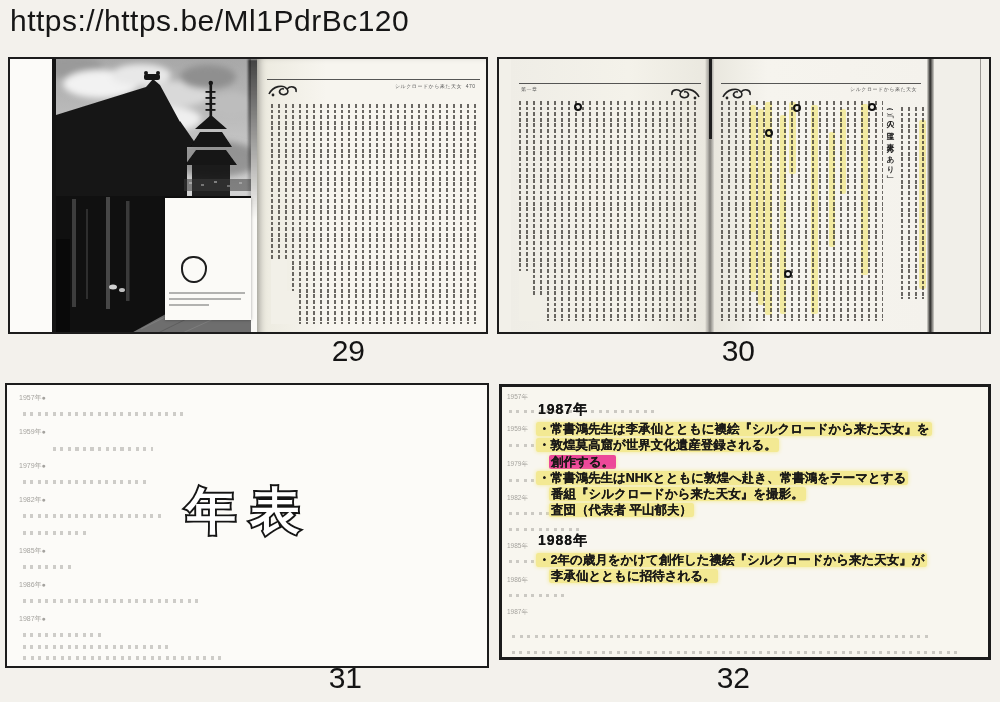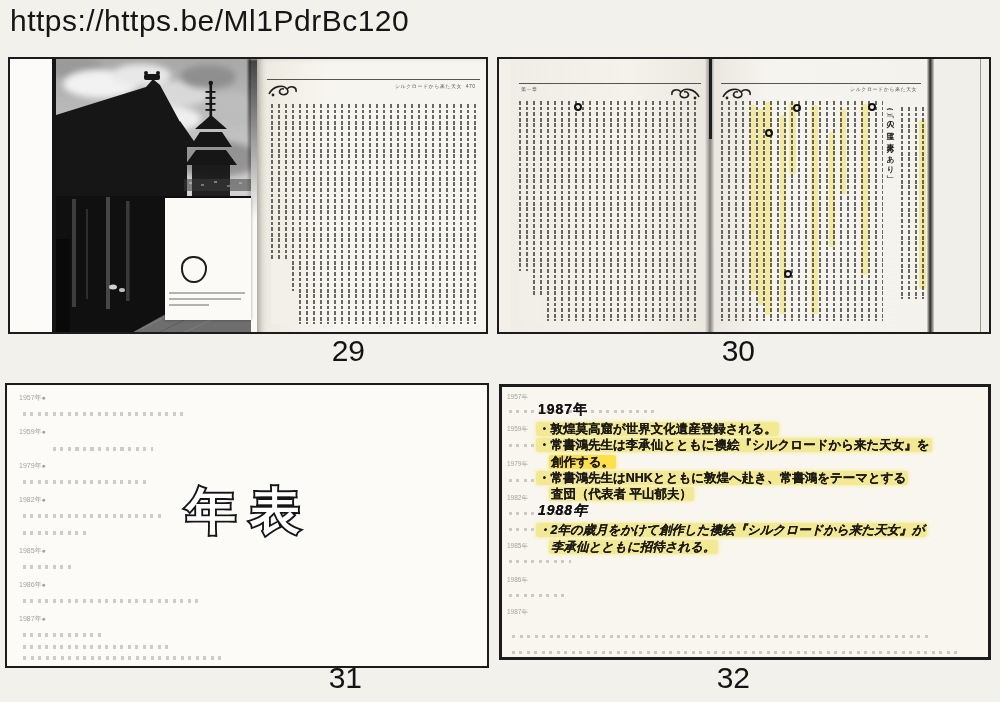--- a/index.html
+++ b/index.html
@@ -56,21 +56,21 @@
     font-size:7.5px;font-weight:bold;color:#222;letter-spacing:1.5px;line-height:11px;}
   .vhead .sec{font-size:6.5px;margin-bottom:3px;}
   
   .faint-year{position:absolute;font-size:7px;color:#8f8d88;opacity:.8;white-space:nowrap;}
   .faint-dots{position:absolute;height:3.6px;opacity:.42;
     background:repeating-linear-gradient(90deg,#8d8b86 0 3px,transparent 3px 7.5px);}
   
   .tl-wrap{position:absolute;left:34px;top:14px;right:5px;}
   .tl-year{font-size:14px;font-weight:bold;color:#141414;margin:0 0 2px 2px;letter-spacing:1px;
     text-shadow:0 0 .5px #141414;}
-  .tl-block + .tl-block{font-style:italic;}
+  .tl-block + .tl-block{margin-top:13px;}
   .tl-line{font-size:12.5px;font-weight:bold;line-height:16.3px;color:#1b1a18;white-space:nowrap;
     text-shadow:0 0 .6px #1b1a18;}
   .tl-line.ind{padding-left:13px;}
   .tl-hl{padding:0 2px;border-radius:2px;}
 </style>
 </head>
 <body>
 
 <div class="abs url">https://https.be/Ml1PdrBc120</div>
 
@@ -276,24 +276,25 @@
       <div class="faint-dots" style="left: 2px; top: 173px; width: 62px; height: 3.2px;"></div>
       <div class="faint-year" style="left: 0px; top: 189px; font-size: 6.5px;">1986年</div>
       <div class="faint-dots" style="left: 2px; top: 207px; width: 55px; height: 3.2px;"></div>
       <div class="faint-year" style="left: 0px; top: 221px; font-size: 6.5px;">1987年</div>
       <div class="faint-dots" style="left: 5px; top: 248px; width: 420px; height: 3.2px;"></div>
       <div class="faint-dots" style="left: 5px; top: 264px; width: 445px; height: 3.2px;"></div>
     </div>
   <div class="tl-wrap">
       <div class="tl-block">
         <div class="tl-year">1987年</div>
+        <div class="tl-line"><span class="tl-hl" style="background: rgb(243, 233, 147); box-shadow: rgb(243, 233, 147) 0px 0px 4px;">・常書鴻先生は李承仙とともに襖絵『シルクロードから来た天女』を</span></div>
         <div class="tl-line"><span class="tl-hl" style="background: rgb(243, 233, 147); box-shadow: rgb(243, 233, 147) 0px 0px 4px;">・敦煌莫高窟が世界文化遺産登録される。</span></div>
-        <div class="tl-line"><span class="tl-hl" style="background: rgb(243, 233, 147); box-shadow: rgb(243, 233, 147) 0px 0px 4px;">・常書鴻先生は李承仙とともに襖絵『シルクロードから来た天女』を</span></div>
-        <div class="tl-line ind"><span class="tl-hl" style="background: #fde047; box-shadow: rgb(243, 233, 147) 0px 0px 4px;">創作する。</span></div>
+        <div class="tl-line ind"><span class="tl-hl" style="background: #ec4899; box-shadow: rgb(243, 233, 147) 0px 0px 4px;">創作する。</span></div>
         <div class="tl-line"><span class="tl-hl" style="background: rgb(243, 233, 147); box-shadow: rgb(243, 233, 147) 0px 0px 4px;">・常書鴻先生はNHKとともに敦煌へ赴き、常書鴻をテーマとする</span></div>
+        <div class="tl-line ind"><span class="tl-hl" style="background: rgb(243, 233, 147); box-shadow: rgb(243, 233, 147) 0px 0px 4px;">番組『シルクロードから来た天女』を撮影。</span></div>
         <div class="tl-line ind"><span class="tl-hl" style="background: rgb(243, 233, 147); box-shadow: rgb(243, 233, 147) 0px 0px 4px;">査団（代表者 平山郁夫）</span></div>
       </div>
       <div class="tl-block">
         <div class="tl-year">1988年</div>
         <div class="tl-line"><span class="tl-hl" style="background: rgb(243, 233, 147); box-shadow: rgb(243, 233, 147) 0px 0px 4px;">・2年の歳月をかけて創作した襖絵『シルクロードから来た天女』が</span></div>
         <div class="tl-line ind"><span class="tl-hl" style="background: rgb(243, 233, 147); box-shadow: rgb(243, 233, 147) 0px 0px 4px;">李承仙とともに招待される。</span></div>
       </div>
     </div>
 </div>
 <div class="pagecap" style="left:700px;top:661px;">32</div>

